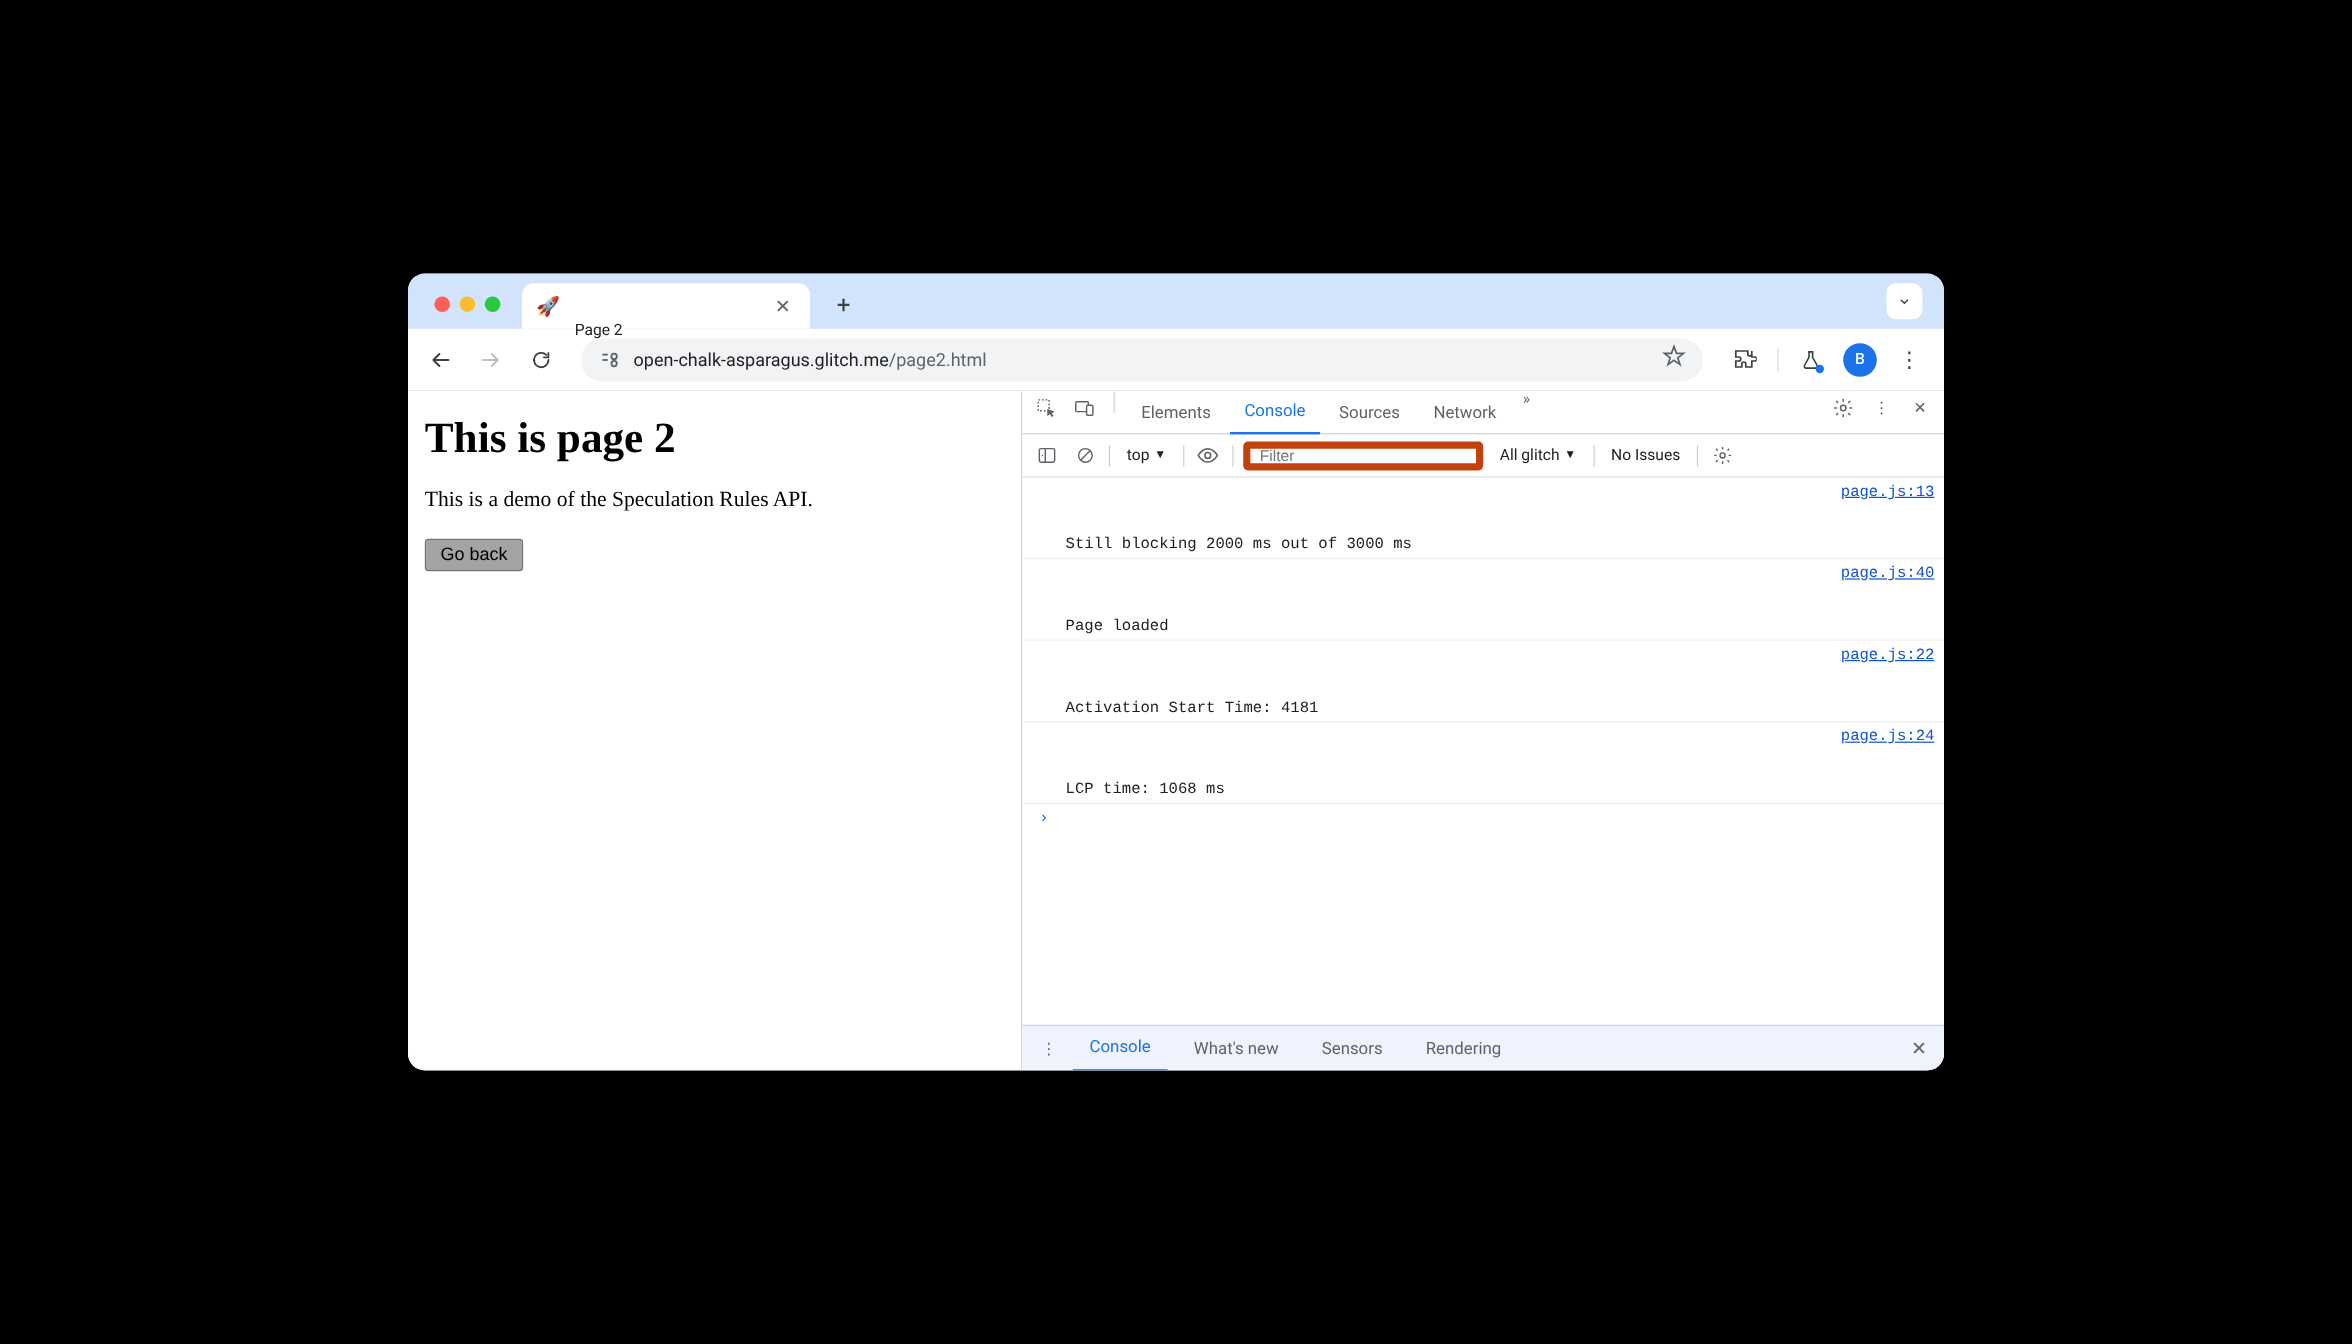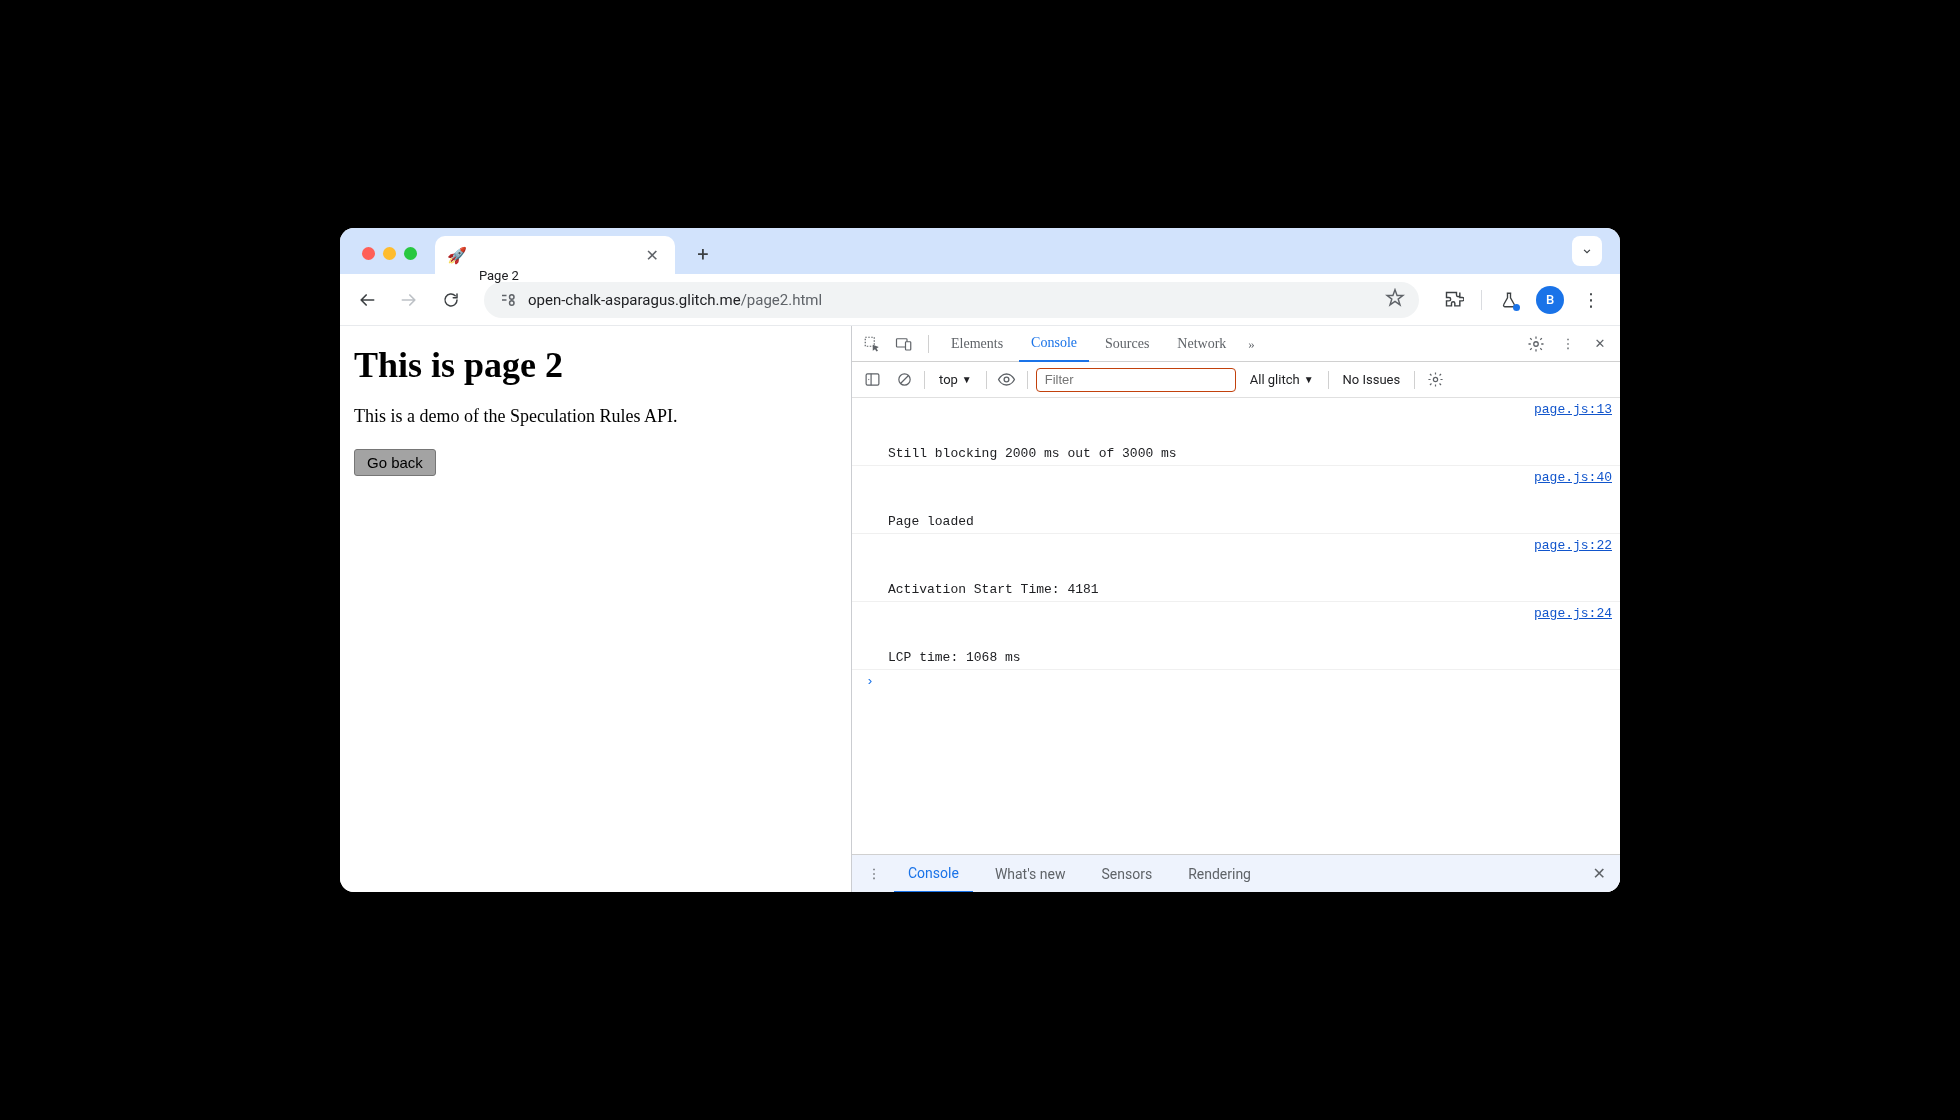--- a/index.html
+++ b/index.html
@@ -209,25 +209,23 @@
     .devtools {
       flex: 1;
       display: flex;
       flex-direction: column;
       background: #fff;
       font-size: 13px;
     }
     .dt-main-tabs {
       height: 36px;
       display: flex;
-      align-items: center;
       border-bottom: 1px solid #d0d0d0;
       padding: 0 6px;
       gap: 4px;
-      font-family: Liberation Serif, serif;
     }
     .dt-tool-icon {
       width: 28px; height: 28px;
       display: flex;
       align-items: center;
       justify-content: center;
       color: #5f6368;
     }
     .dt-tab {
       padding: 0 12px;
@@ -272,21 +270,21 @@
     .ct-context {
       padding: 2px 6px;
       color: #202124;
       display: flex;
       align-items: center;
       gap: 4px;
     }
     .ct-filter {
       width: 200px;
       height: 24px;
-      border: 1px solid #c2410c;
+      border: 6px solid #c2410c;
       border-radius: 4px;
       padding: 0 8px;
       font-size: 13px;
       color: #202124;
     }
     .ct-levels, .ct-issues {
       padding: 2px 6px;
       color: #202124;
       display: flex;
       align-items: center;

